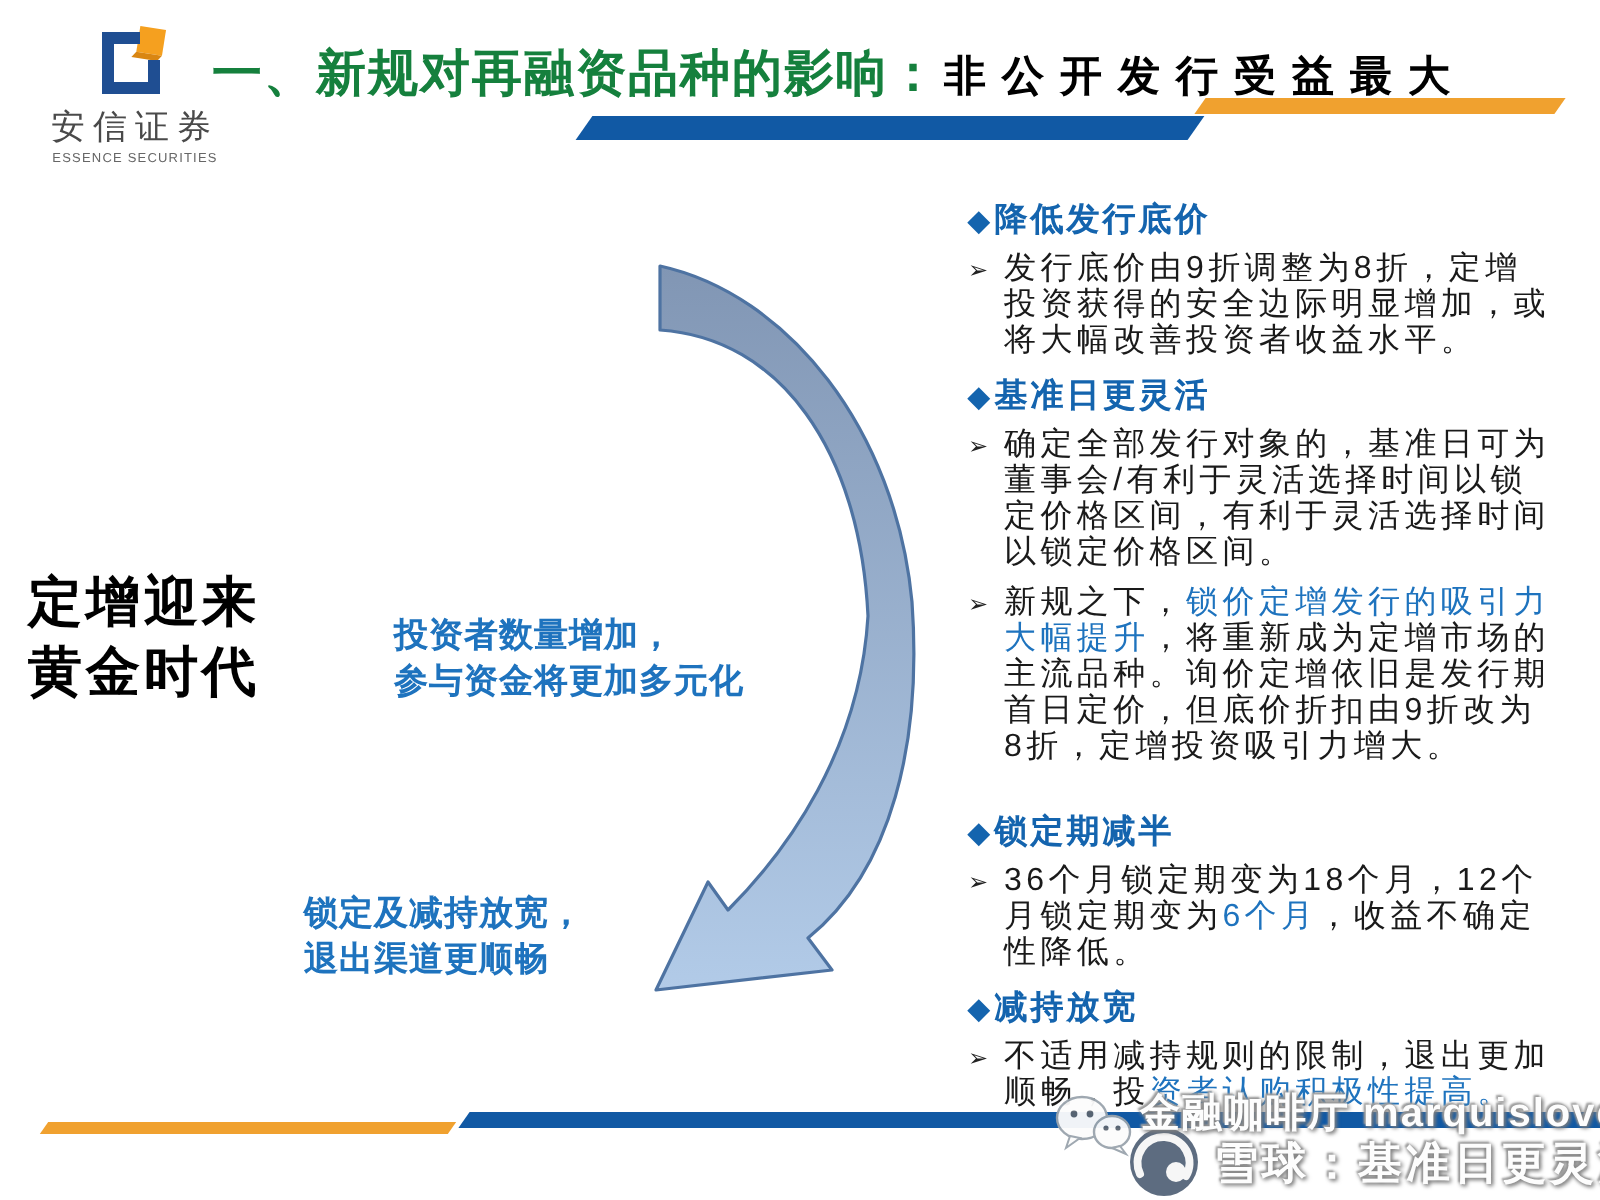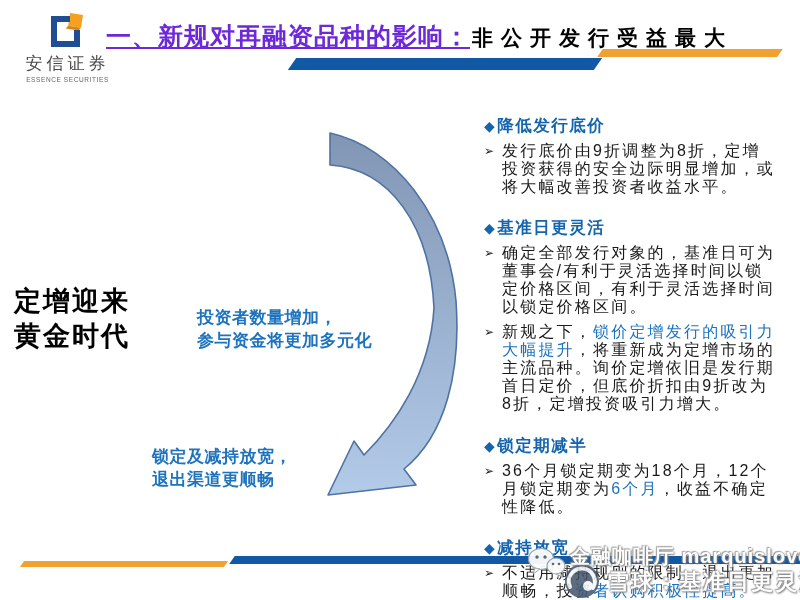--- a/index.html
+++ b/index.html
@@ -7,38 +7,38 @@
     position:relative;width:800px;height:600px;background:#fff;overflow:hidden;
     font-family:"Liberation Sans","DejaVu Sans",sans-serif;
   }
   
   .logo{position:absolute;left:20px;top:12px;width:95px;text-align:center;}
   .logo-icon{display:block;margin:0 auto 2px auto;}
   .logo-cn{font-size:17px;color:#4a4a4a;letter-spacing:4px;font-weight:500;white-space:nowrap;}
   .logo-en{font-size:6.5px;color:#666;letter-spacing:0.6px;margin-top:1px;white-space:nowrap;}
   
   .title{position:absolute;left:106px;top:20px;display:flex;align-items:baseline;white-space:nowrap;}
-  .title-main{font-size:25px;font-weight:bold;color:#6d28d9;letter-spacing:1px;text-decoration:underline;}
+  .title-main{font-size:25px;font-weight:bold;color:#15803d;letter-spacing:1px;}
   .title-sub{font-size:21px;font-weight:bold;color:#000;letter-spacing:8px;margin-left:2px;}
   .title-bar-blue{position:absolute;left:292px;top:58px;width:306px;height:12px;background:#1159A4;transform:skewX(-35deg);}
   .title-bar-orange{position:absolute;left:600px;top:49px;width:180px;height:8px;background:#F0A12F;transform:skewX(-35deg);}
   
   .left-label{position:absolute;left:14px;top:284px;font-size:27px;font-weight:bold;color:#000;
     line-height:1.3;white-space:pre-line;letter-spacing:2px;}
   
   .flow-label{position:absolute;color:#1E73BE;font-weight:bold;font-size:17px;line-height:1.35;
     white-space:pre-line;letter-spacing:0.5px;}
   .flow-label-1{left:155px;top:117px;}
   .flow-label-2{left:197px;top:286px;margin-top:21px;}
   .flow-label-3{left:152px;top:446px;}
   
   .curved-arrow{position:absolute;left:298px;top:103px;}
   
   .right-column{position:absolute;left:484px;top:94px;width:292px;}
-  .rc-heading{color:#1464AE;font-weight:bold;font-size:16.5px;margin:21px 0 5px 0;letter-spacing:1.5px;white-space:nowrap;}
+  .rc-heading{color:#1464AE;font-weight:bold;font-size:16.5px;margin:5px 0 5px 0;letter-spacing:1.5px;white-space:nowrap;font-family:Liberation Serif, serif;}
   .rc-heading .diamond{font-size:14px;margin-right:1px;}
   .rc-heading.extra-space{margin-top:22px;}
   .rc-bullet{display:flex;margin-bottom:7px;color:#1a1a1a;}
   .rc-marker{flex:0 0 18px;font-size:12px;line-height:18px;color:#222;}
   .rc-text{font-size:16px;line-height:18px;letter-spacing:2.2px;}
   .rc-text .hl{color:#1E73BE;}
   
   .footer-bar-orange{position:absolute;left:22px;top:561px;width:204px;height:6px;background:#F0A12F;transform:skewX(-35deg);}
   .footer-bar-blue{position:absolute;left:232px;top:556px;width:600px;height:8px;background:#1159A4;transform:skewX(-35deg);}
   

